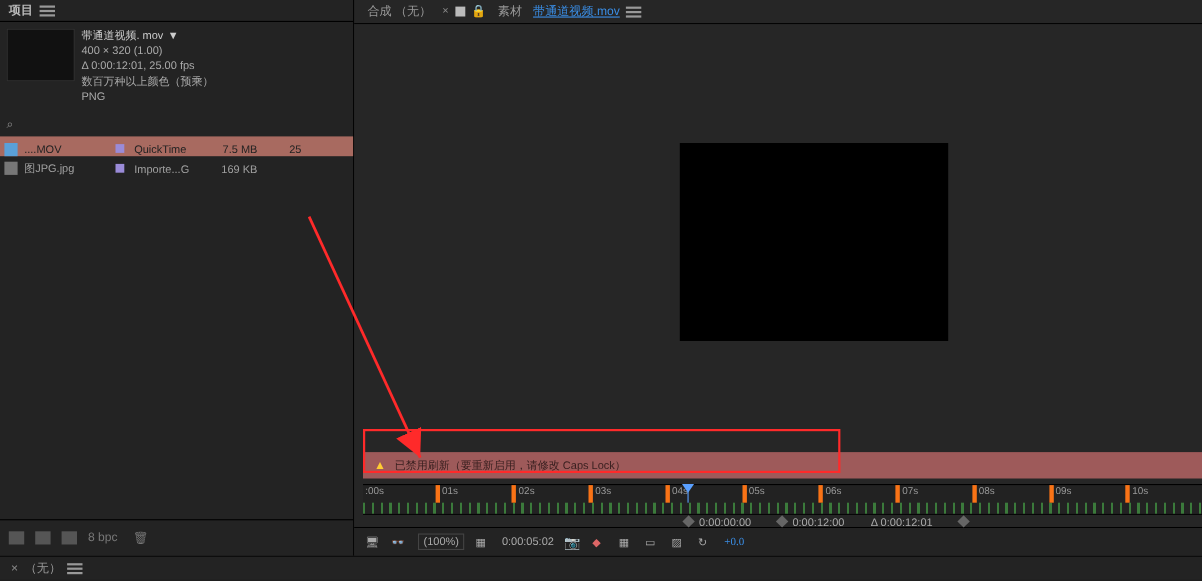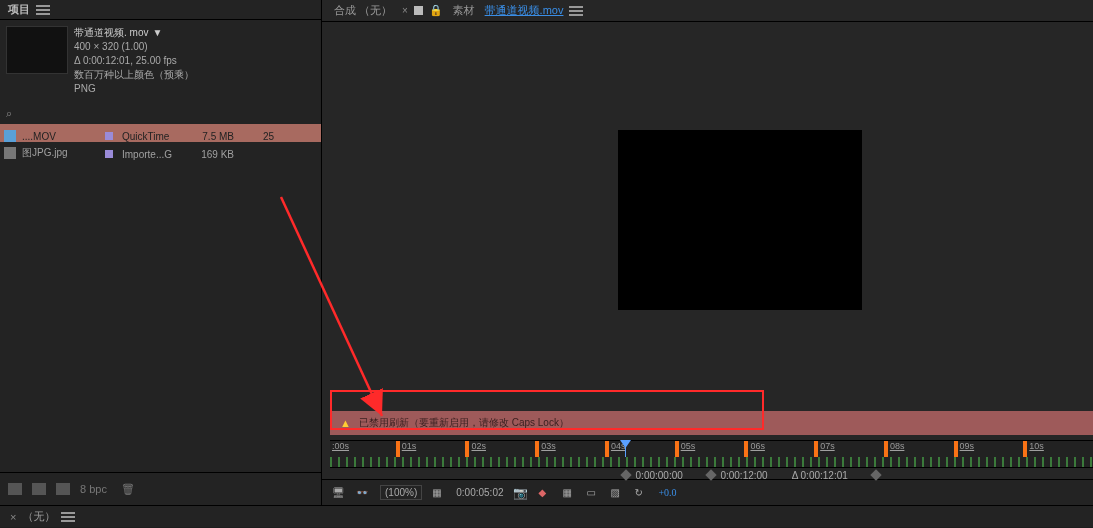--- a/index.html
+++ b/index.html
@@ -38,21 +38,21 @@
 .viewer-tabs { height: 22px; display: flex; align-items: center; gap: 6px; padding: 0 8px; border-bottom: 1px solid #000; font-size: 11px; }
 .viewer-tabs .tab { color: #999; padding: 0 4px; }
 .viewer-tabs .link { color: #3a8ee6; text-decoration: underline; }
 .viewer-tabs .close-x { color: #888; font-size: 10px; }
 .viewer-tabs .square { width: 9px; height: 9px; background: #bbb; display: inline-block; }
 .viewer-tabs .lock { color: #bbb; }
 .canvas-area { flex: 1; position: relative; background: #262626; }
 .black-canvas { position: absolute; left: 296px; top: 108px; width: 244px; height: 180px; background: #000; }
 .warning-bar { position: absolute; left: 8px; right: 0; top: 389px; height: 24px; background: #9e5a5a; display: flex; align-items: center; padding: 0 10px; color: #3a2020; font-size: 10px; gap: 8px; }
 .warning-bar .warn-tri { color: #ffcc33; font-size: 11px; }
-.timeline-ruler { position: absolute; left: 8px; right: 0; top: 418px; height: 28px; background: #222; border-top: 1px solid #000; border-bottom: 1px solid #000; text-decoration: underline; }
+.timeline-ruler { position: absolute; left: 8px; right: 0; top: 418px; height: 28px; background: #222; border-top: 1px solid #000; border-bottom: 1px solid #000; }
 .ruler-ticks { display: flex; height: 16px; position: relative; }
 .tick { flex: 1; border-left: 4px solid #f97316; font-size: 9px; color: #999; padding-left: 2px; position: relative; }
 .tick:first-child { border-left: none; }
 .marker { position: absolute; top: 0; left: 295px; width: 1px; height: 100%; background: #5aa0ff; }
 .marker::before { content: ""; position: absolute; top: -1px; left: -5px; width: 11px; height: 8px; background: #5aa0ff; clip-path: polygon(0 0, 100% 0, 50% 100%); }
 .dots-row { height: 10px; background: repeating-linear-gradient(90deg, #3b7a3b 0 2px, #222 2px 8px); }
 .info-row { position: absolute; left: 300px; right: 0; top: 445px; height: 16px; display: flex; align-items: center; gap: 24px; font-size: 10px; color: #aaa; }
 .info-row .dia { width: 8px; height: 8px; background: #666; transform: rotate(45deg); display: inline-block; }
 .viewer-footer { height: 26px; background: #232323; border-top: 1px solid #000; display: flex; align-items: center; gap: 10px; padding: 0 10px; font-size: 10px; color: #aaa; }
 .viewer-footer .icon-sm { width: 14px; height: 12px; display: inline-block; }

